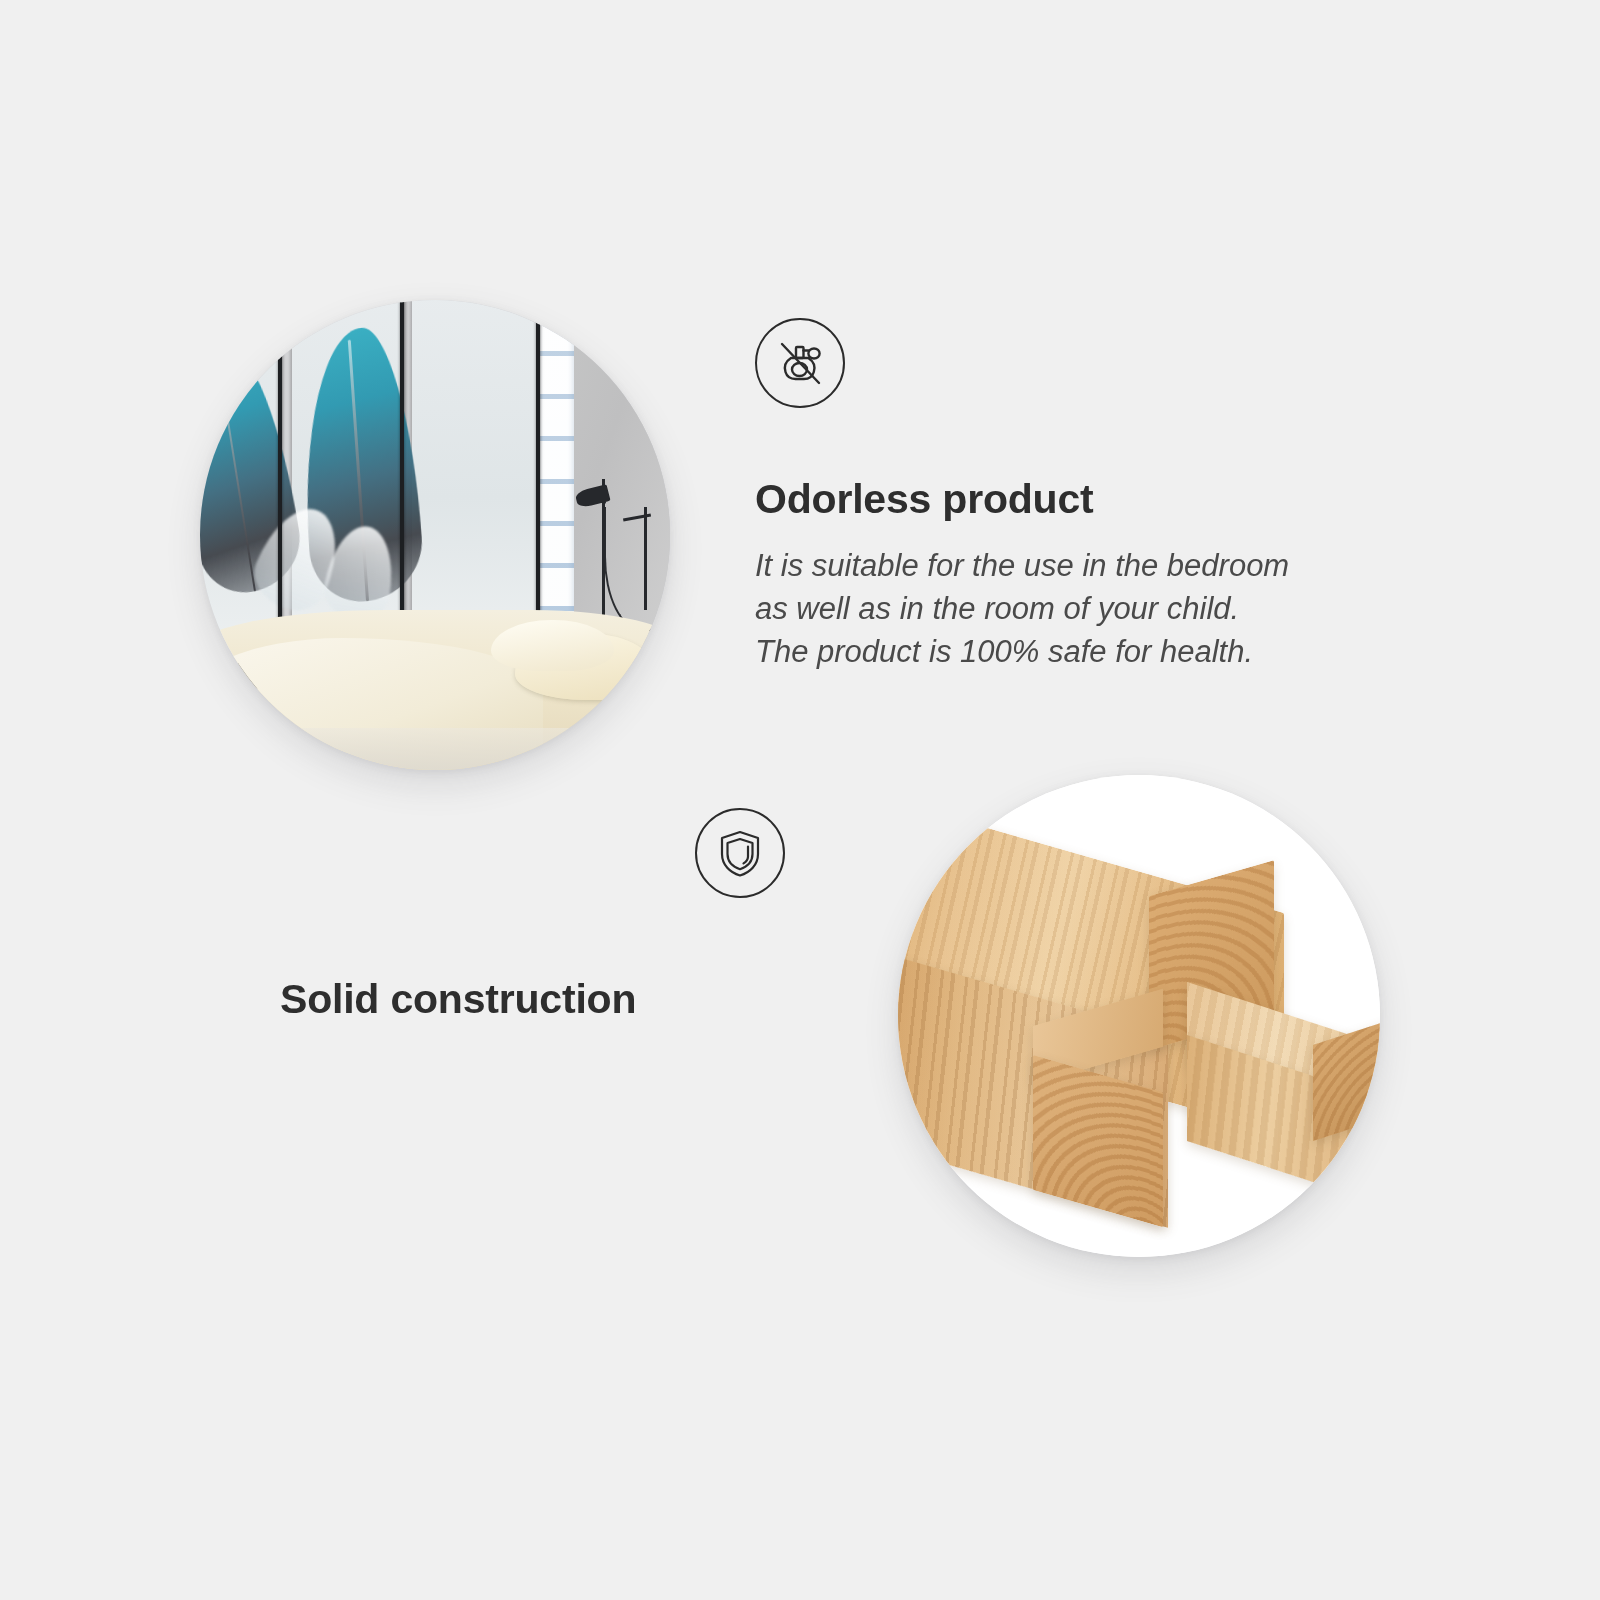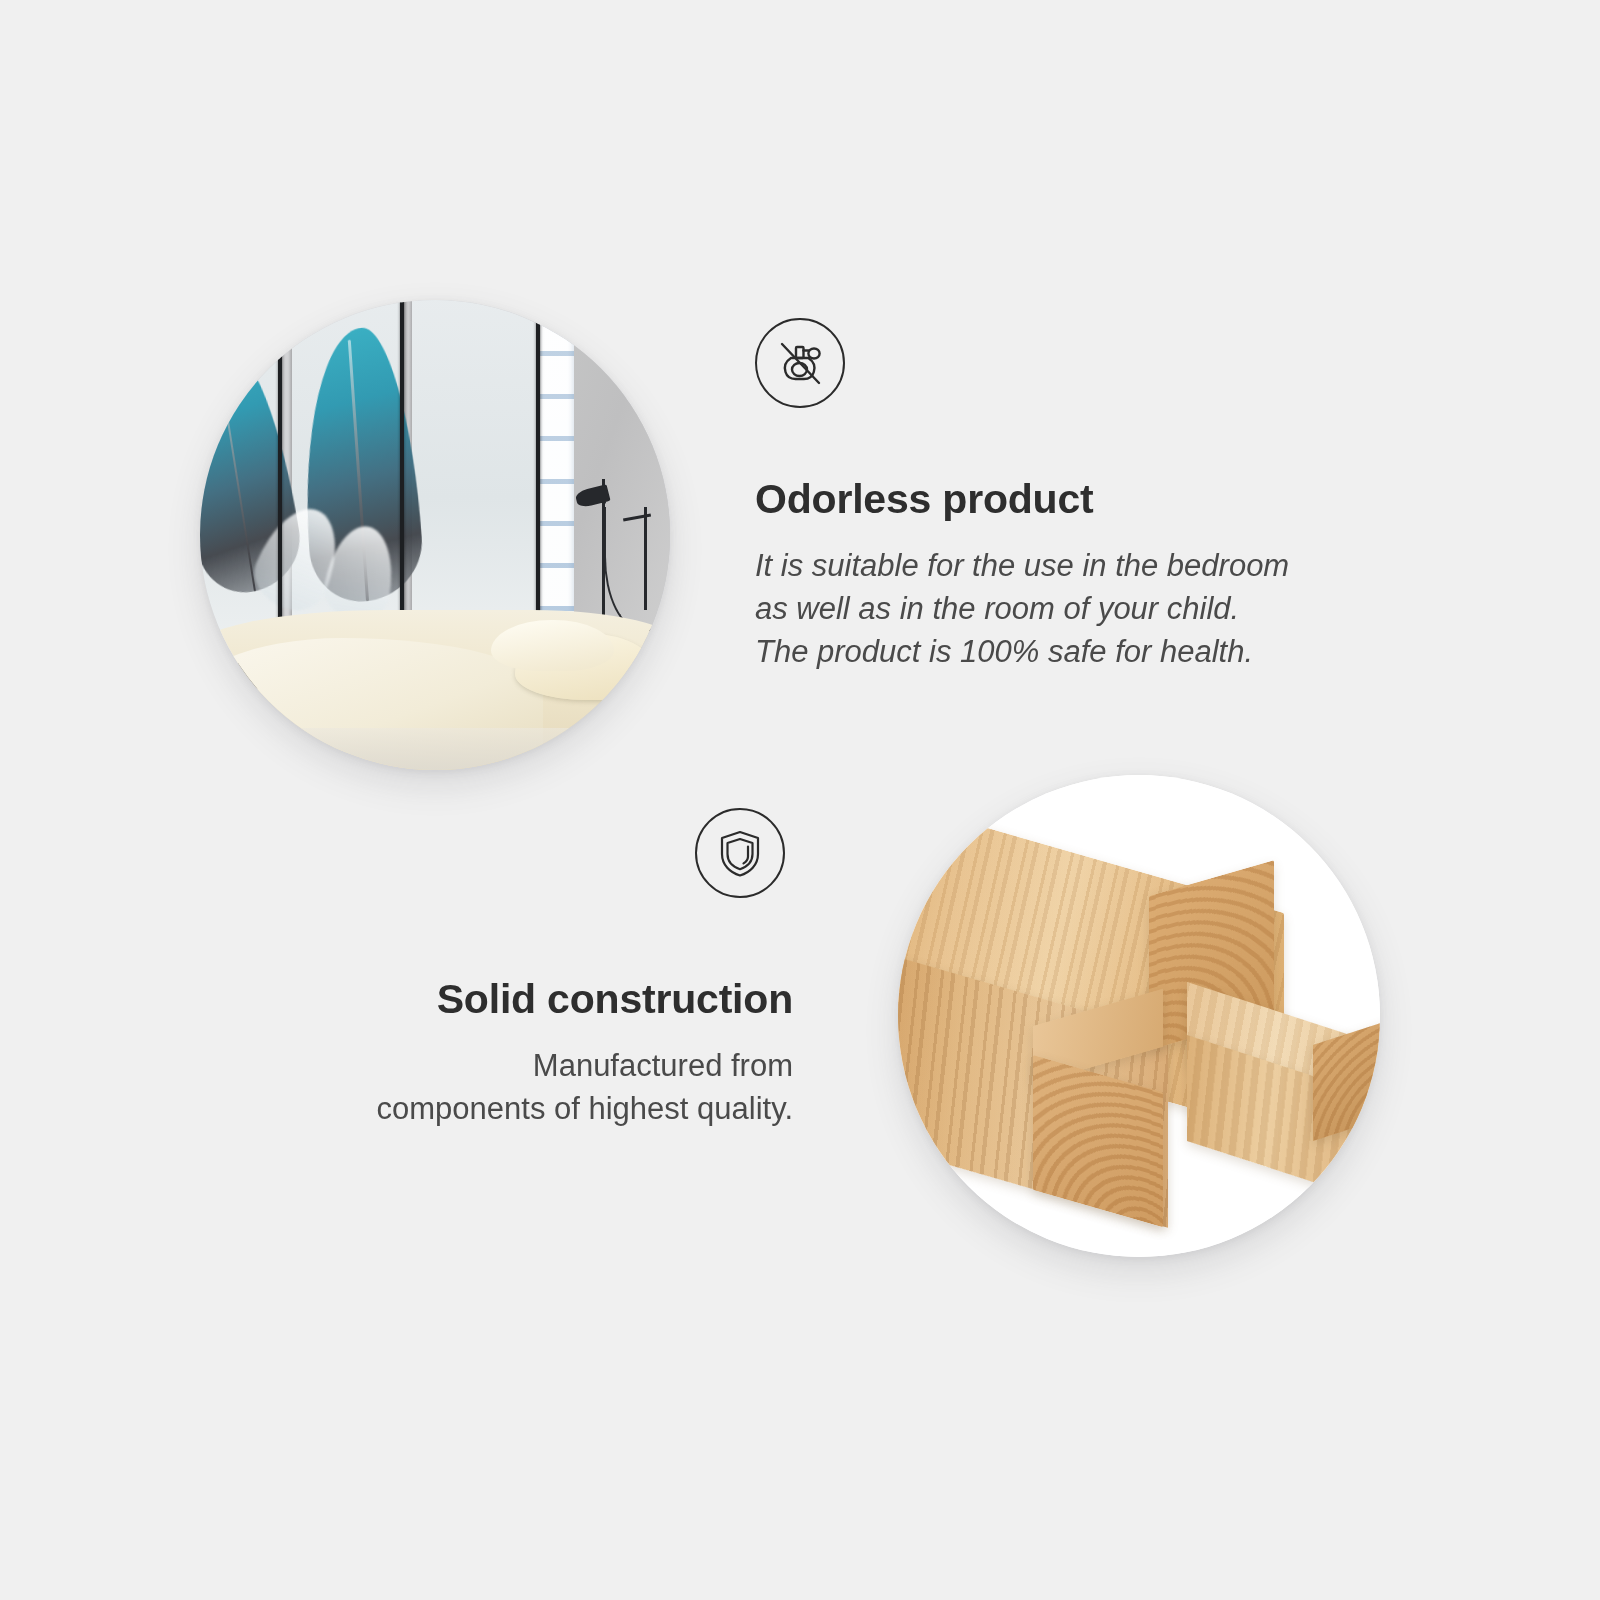--- a/index.html
+++ b/index.html
@@ -320,21 +320,21 @@
   
   #feature-odorless { left: 755px; top: 318px; }
   #feature-odorless .icon-circle { margin-bottom: 68px; }
   #feature-odorless .feature-title { margin-bottom: 22px; }
   #feature-odorless .feature-body { text-align: left; font-style: italic; }
 
   
   #feature-solid { left: 280px; top: 808px; width: 513px; text-align: right; }
   #feature-solid .icon-wrap { display: flex; justify-content: flex-end; padding-right: 8px; }
   #feature-solid .icon-circle { margin-bottom: 78px; }
-  #feature-solid .feature-title { margin-bottom: 22px; text-align: right; }
+  #feature-solid .feature-title { margin-bottom: 22px; text-align: left; }
   #feature-solid .feature-body { text-align: right; }
 </style>
 </head>
 <body style="background: rgb(240, 240, 240);">
 
 <div class="page">
 
   <div class="photo-circle" id="bedroom-photo">
     <div class="bed-scene">
       <div class="wall"></div>
@@ -407,22 +407,20 @@
 
           <path d="M23 11 L35.5 15 L35.5 26 C35.5 33.5 30 38.8 23 41.2 C16 38.8 10.5 33.5 10.5 26 L10.5 15 Z"></path>
 
           <path d="M31 18.5 L31 28.5 C31 31.5 29 33.8 26.5 35.4"></path>
         </svg>
       </div>
     </div>
 
     <h2 class="feature-title">Solid construction</h2>
 
-    <p class="feature-body">Manufactured from
-components of highest quality.</p>
   </div>
 
   <div class="photo-circle" id="wood-photo">
     <div class="wood-scene">
       <div class="wood-block" id="beam-top"></div>
       <div class="wood-block" id="beam-front"></div>
       <div class="wood-block" id="beam-end"></div>
       <div class="wood-block" id="plank-top"></div>
       <div class="wood-block" id="plank-front"></div>
       <div class="wood-block" id="plank-end"></div>

